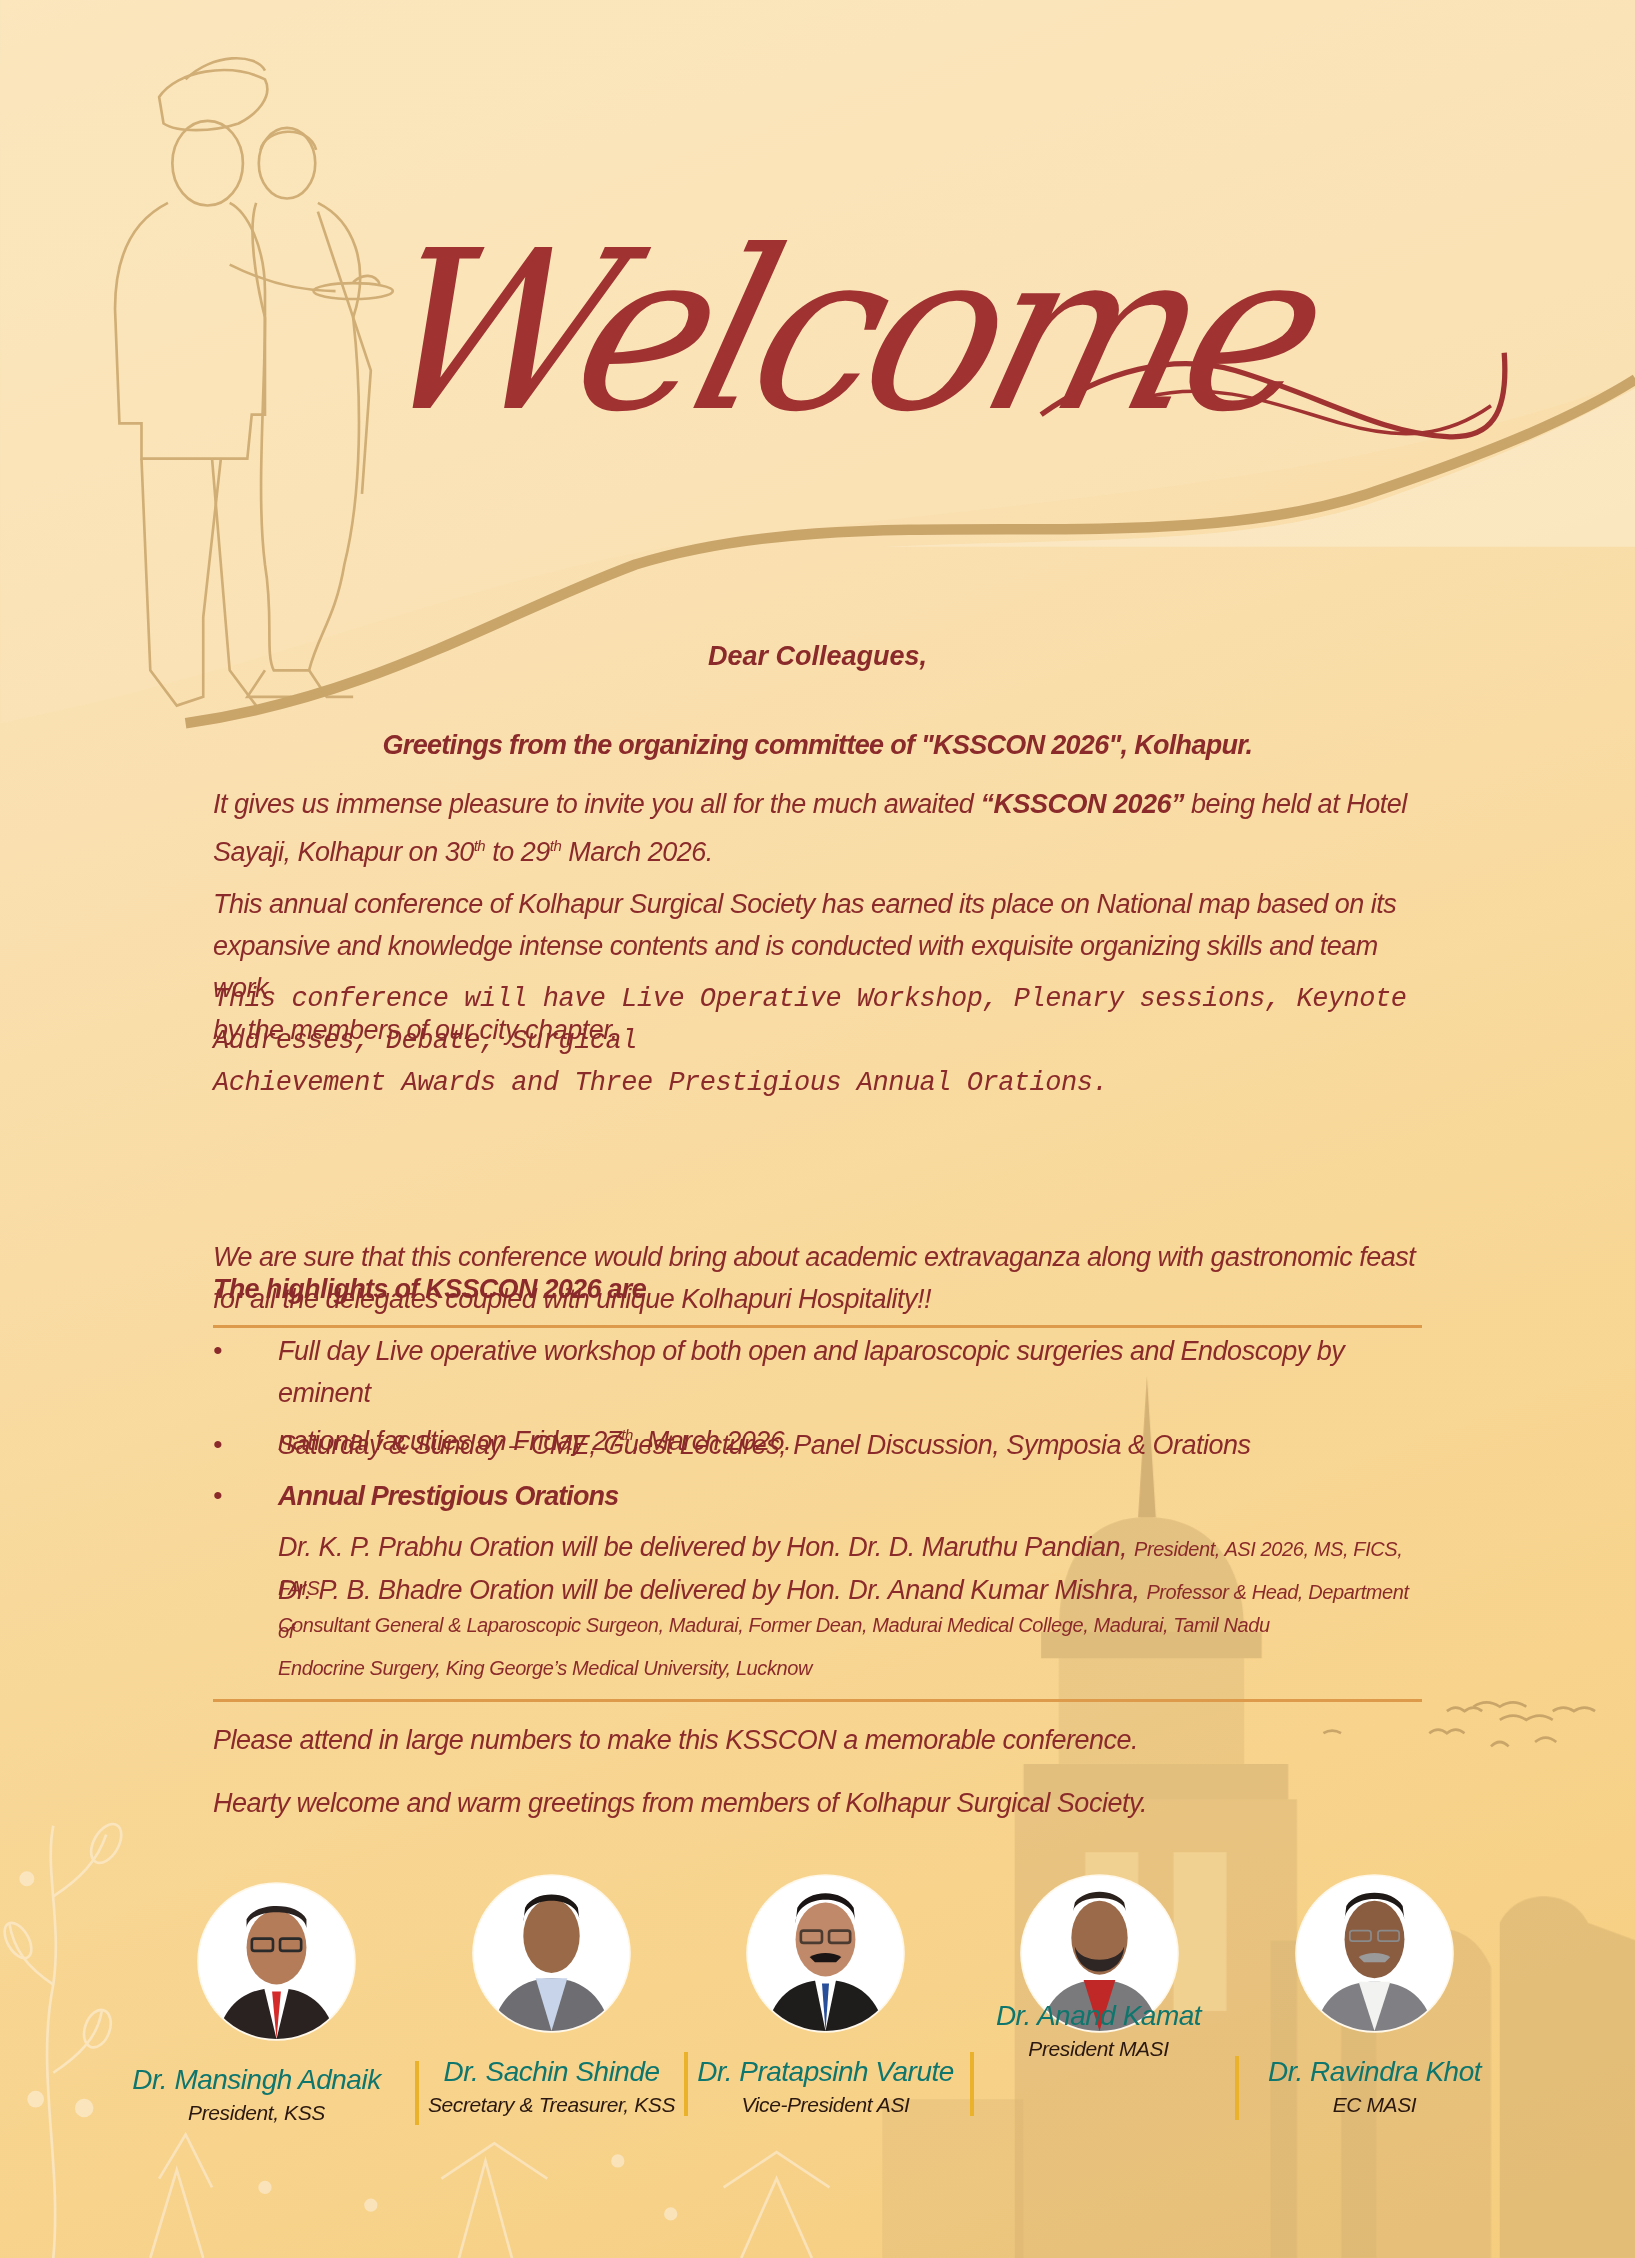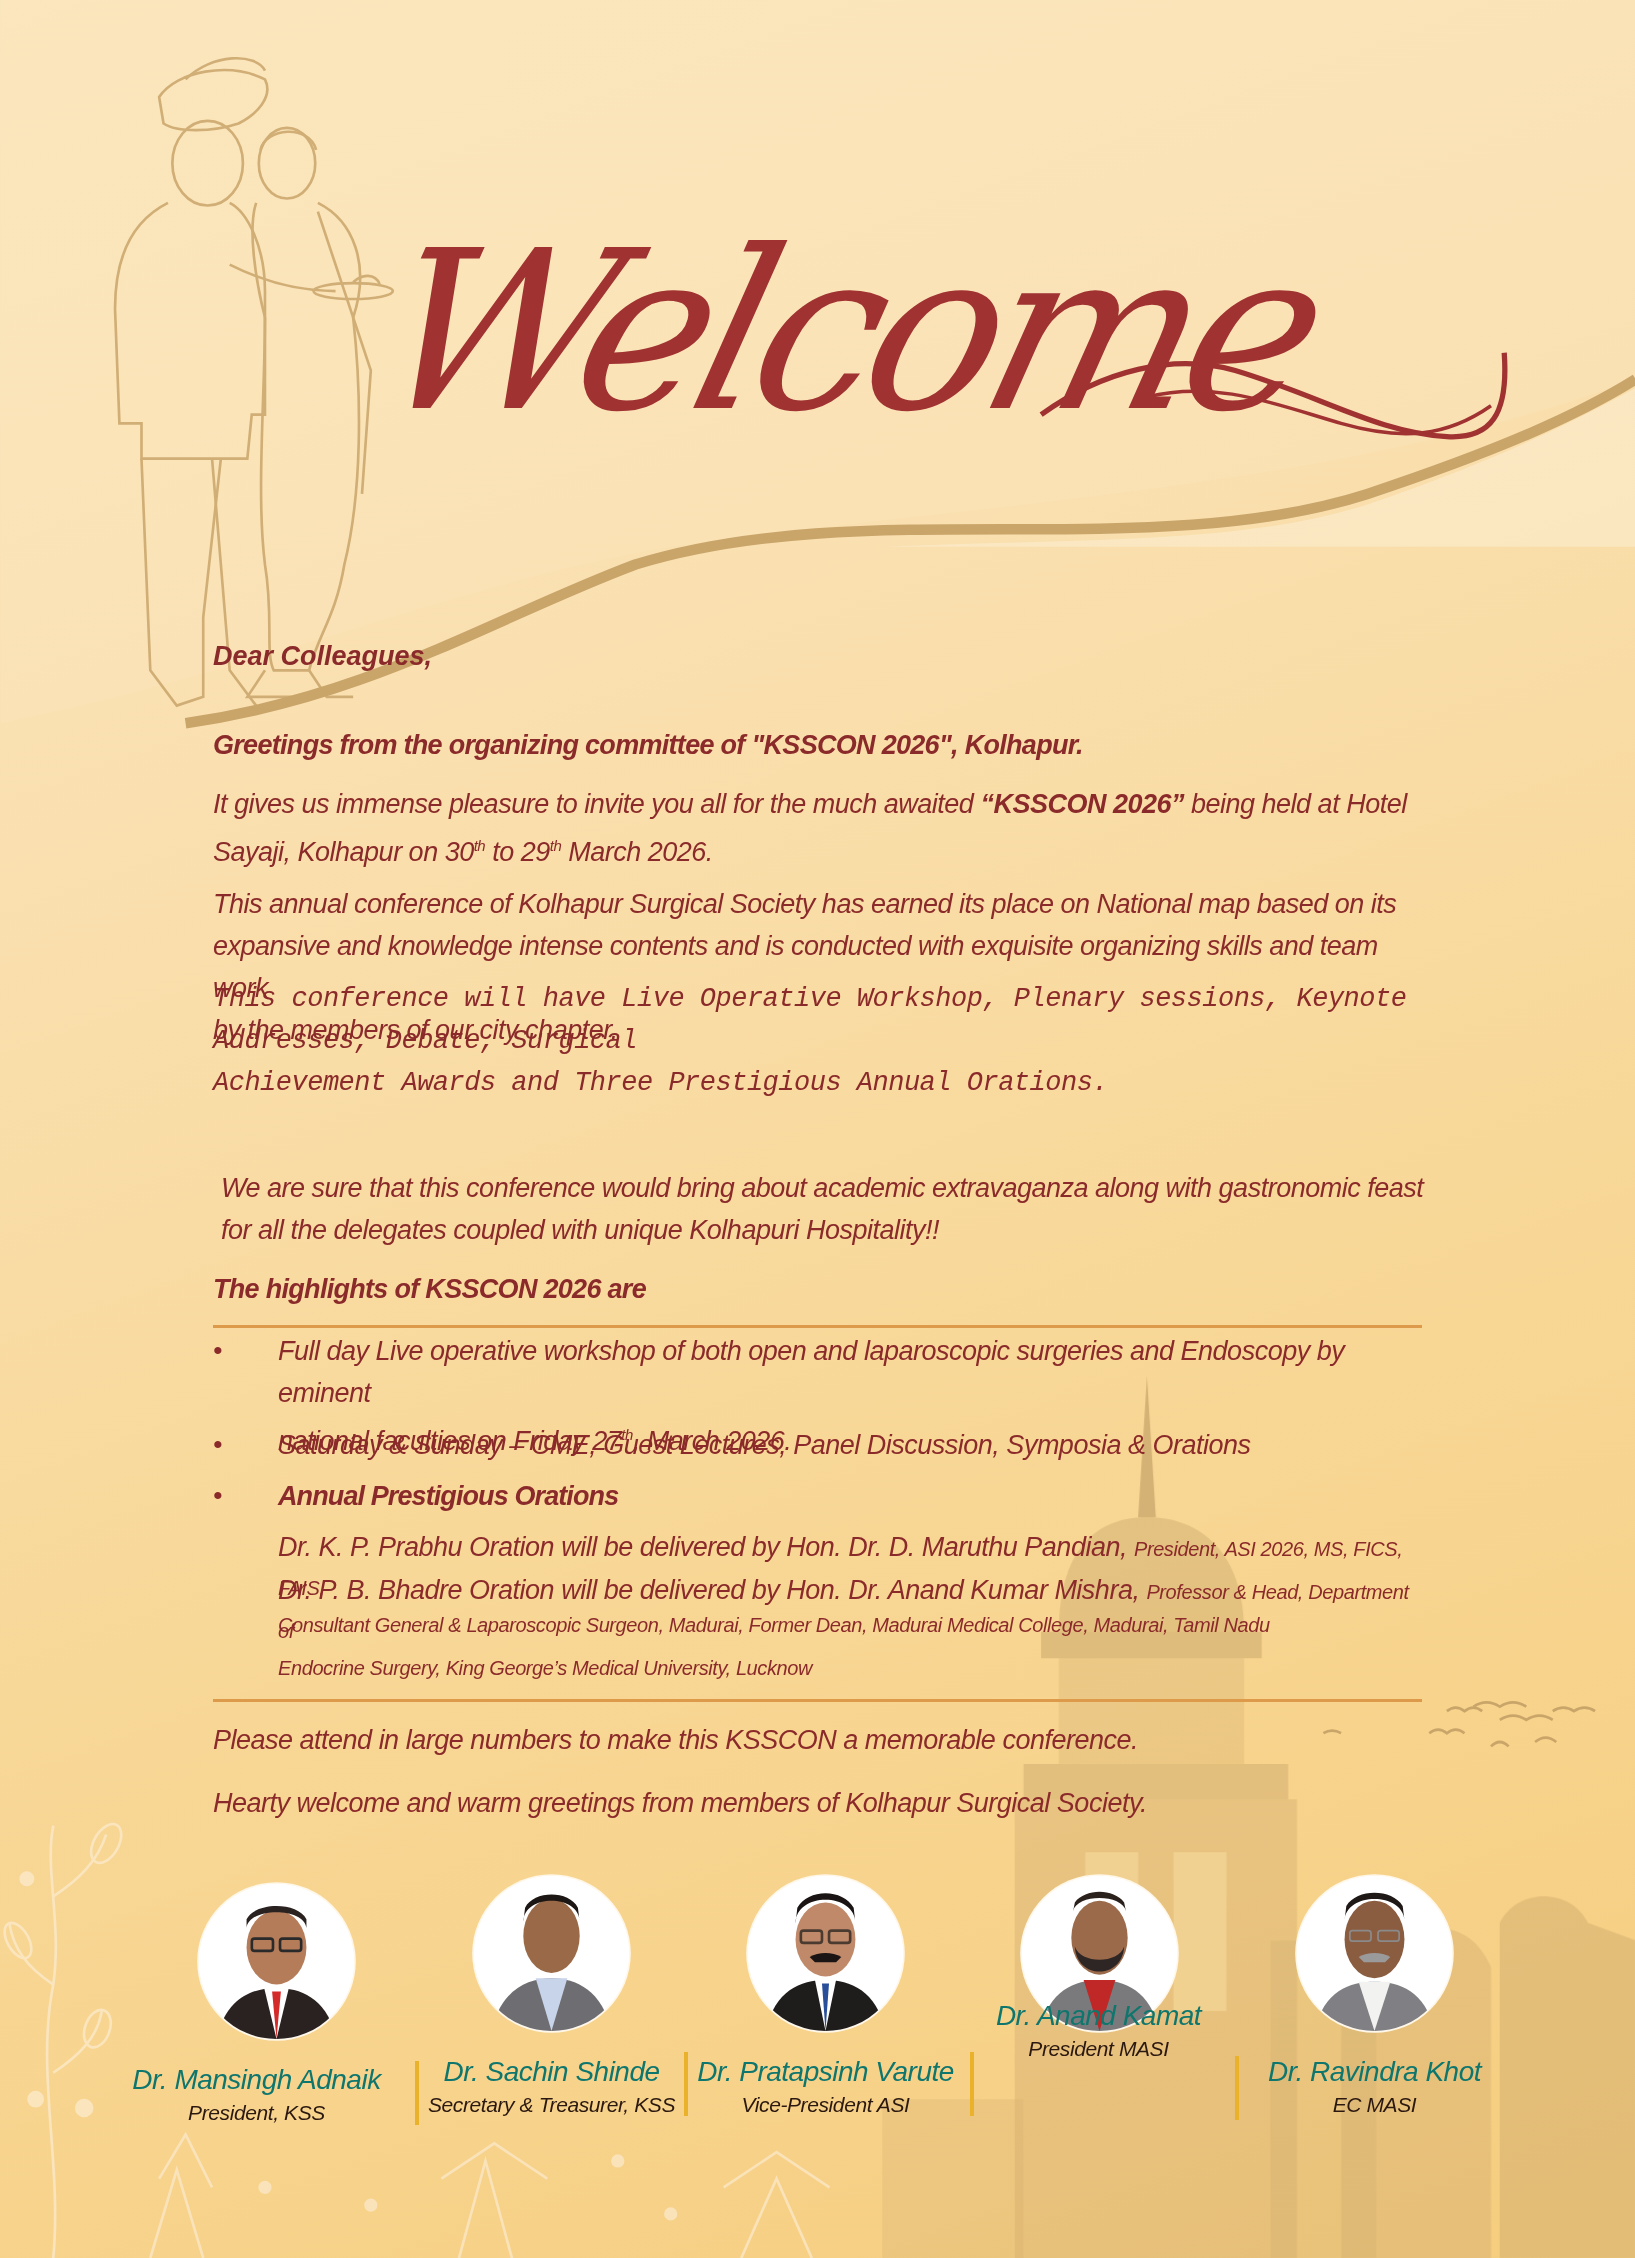--- a/index.html
+++ b/index.html
@@ -19,21 +19,21 @@
     color: #a03232; letter-spacing: -12.4px;
     transform: skewX(-14deg) scaleY(1.0);
     font-weight: normal;
   }
 
   .content {
     position: absolute; left: 213px; width: 1209px;
     font-family: "Liberation Sans", "DejaVu Sans", sans-serif;
     color: #8b2a2a;
   }
-  .center { font-weight: bold; font-style: italic; }
+  .center { text-align: center; font-weight: bold; font-style: italic; }
   .p { font-style: italic; font-size: 27px; line-height: 42px; letter-spacing: -0.5px; transform-origin: left; }
   .p b { font-weight: bold; }
   .p sup { font-size: 15px; }
   .heading { font-weight: bold; font-style: italic; font-size: 27px; letter-spacing: -0.7px; }
   .rule { position: absolute; left: 213px; width: 1209px; height: 2.6px; background: #dc9a4a; }
   .bullet { position: absolute; left: 213px; font-size: 26.5px; font-style: italic; }
   .bitem { position: absolute; left: 278px; width: 1145px; font-style: italic; font-size: 27px; line-height: 42px; letter-spacing: -0.5px; color: #8b2a2a; }
   .small { font-size: 20px; letter-spacing: -0.4px; }
   .oration { position: absolute; left: 278px; width: 1145px; font-style: italic; font-size: 27px; line-height: 37px; letter-spacing: -0.5px; color: #8b2a2a; }
 
@@ -156,21 +156,21 @@
   <div>This annual conference of Kolhapur Surgical Society has earned its place on National map based on its</div>
   <div>expansive and knowledge intense contents and is conducted with exquisite organizing skills and team work</div>
   <div>by the members of our city chapter.</div>
 </div>
 
 <div class="content p" style="top:978px;font-family:Liberation Mono, monospace;">
   <div>This conference will have Live Operative Workshop, Plenary sessions, Keynote Addresses, Debate, Surgical</div>
   <div>Achievement Awards and Three Prestigious Annual Orations.</div>
 </div>
 
-<div class="content p" style="top:1167px;margin-left:8px;">
+<div class="content p" style="top:1236px;">
   <div>We are sure that this conference would bring about academic extravaganza along with gastronomic feast</div>
   <div>for all the delegates coupled with unique Kolhapuri Hospitality!!</div>
 </div>
 
 <div class="content heading" style="top:1274px;">The highlights of KSSCON 2026 are</div>
 <div class="rule" style="top:1325px;"></div>
 
 <div class="bullet" style="top:1335px;">•</div>
 <div class="bitem" style="top:1330px;">
   <div>Full day Live operative workshop of both open and laparoscopic surgeries and Endoscopy by eminent</div>

